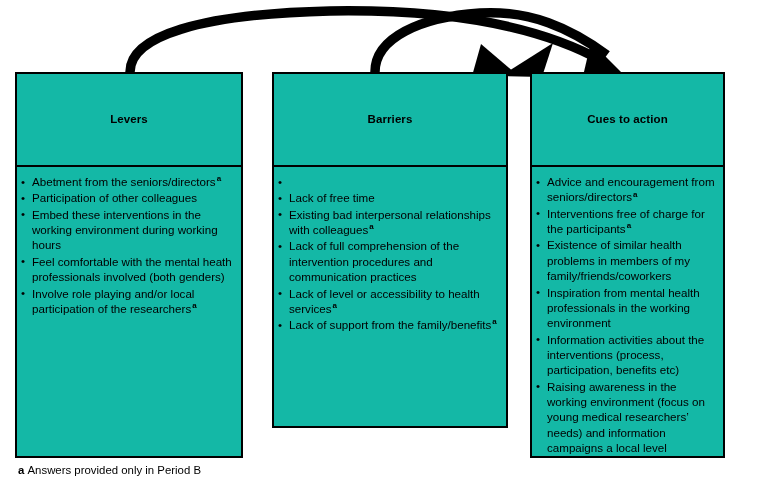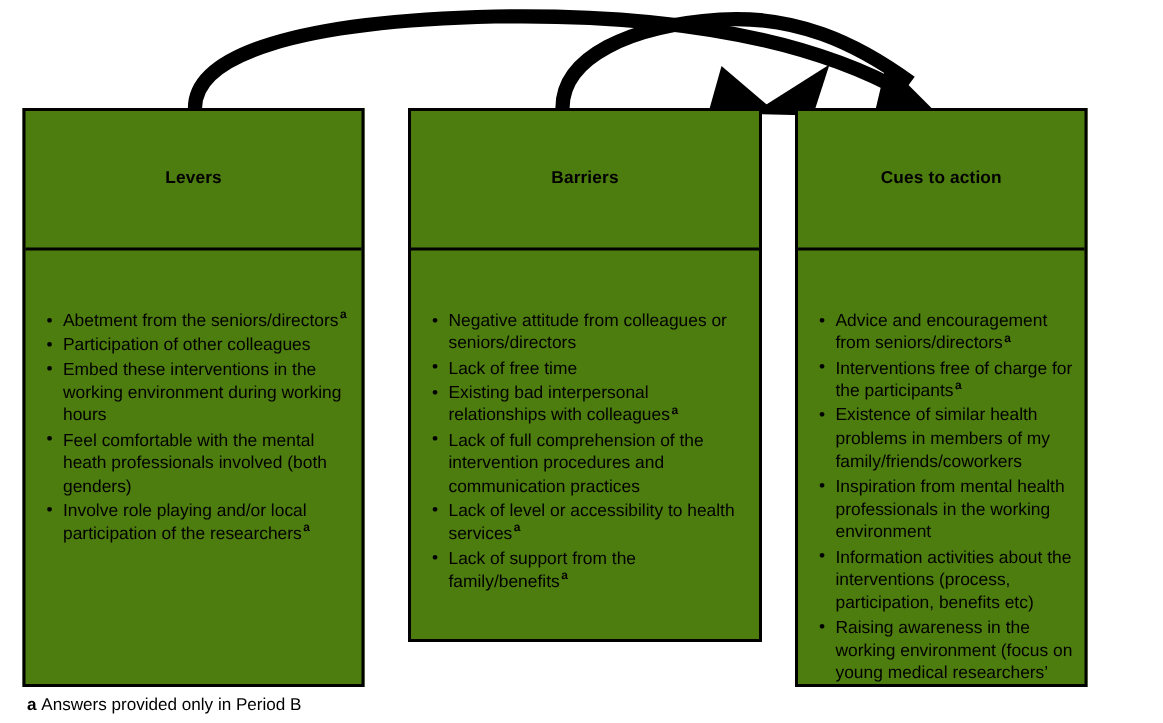--- a/index.html
+++ b/index.html
@@ -30,21 +30,21 @@
     width: 775px;
     height: 482px;
     pointer-events: none;
   }
 
   
   .flow-box {
     position: absolute;
     box-sizing: border-box;
     border: 2.2px solid #000000;
-    background: #4d7c0f;
+    background: #14b8a6;
     display: flex;
     flex-direction: column;
   }
   .box-header {
     box-sizing: border-box;
     height: 93px;
     flex: 0 0 93px;
     border-bottom: 2.2px solid #000000;
     display: flex;
     align-items: center;
@@ -52,23 +52,22 @@
   }
   .box-header-title {
     font-size: 11.5px;
     font-weight: bold;
     letter-spacing: 0.1px;
     text-align: center;
     line-height: 1.2;
   }
   .box-body {
     flex: 1 1 auto;
-    padding: 7px 7px 6px 13px;
+    padding: 7px 7px 6px 3px;
     overflow: hidden;
-    margin-top: 32px;
   }
   ul.bullet-list {
     list-style: none;
     margin: 0;
     padding: 0;
   }
   ul.bullet-list > li {
     position: relative;
     padding-left: 12px;
     margin: 0 0 1px 0;
@@ -145,21 +144,21 @@
       </ul>
     </div>
   </div>
 
   <div class="flow-box" id="box-barriers">
     <div class="box-header">
       <div class="box-header-title">Barriers</div>
     </div>
     <div class="box-body">
       <ul class="bullet-list">
-        <li><span>Negative attitude from colleagues or seniors/directors</span><span class="sup-a"></span></li>
+        <li><span class="sup-a"></span></li>
         <li><span>Lack of free time</span><span class="sup-a"></span></li>
         <li><span>Existing bad interpersonal relationships with colleagues</span><span class="sup-a">a</span></li>
         <li><span>Lack of full comprehension of the intervention procedures and communication practices</span><span class="sup-a"></span></li>
         <li><span>Lack of level or accessibility to health services</span><span class="sup-a">a</span></li>
         <li><span>Lack of support from the family/benefits</span><span class="sup-a">a</span></li>
       </ul>
     </div>
   </div>
 
   <div class="flow-box" id="box-cues">

